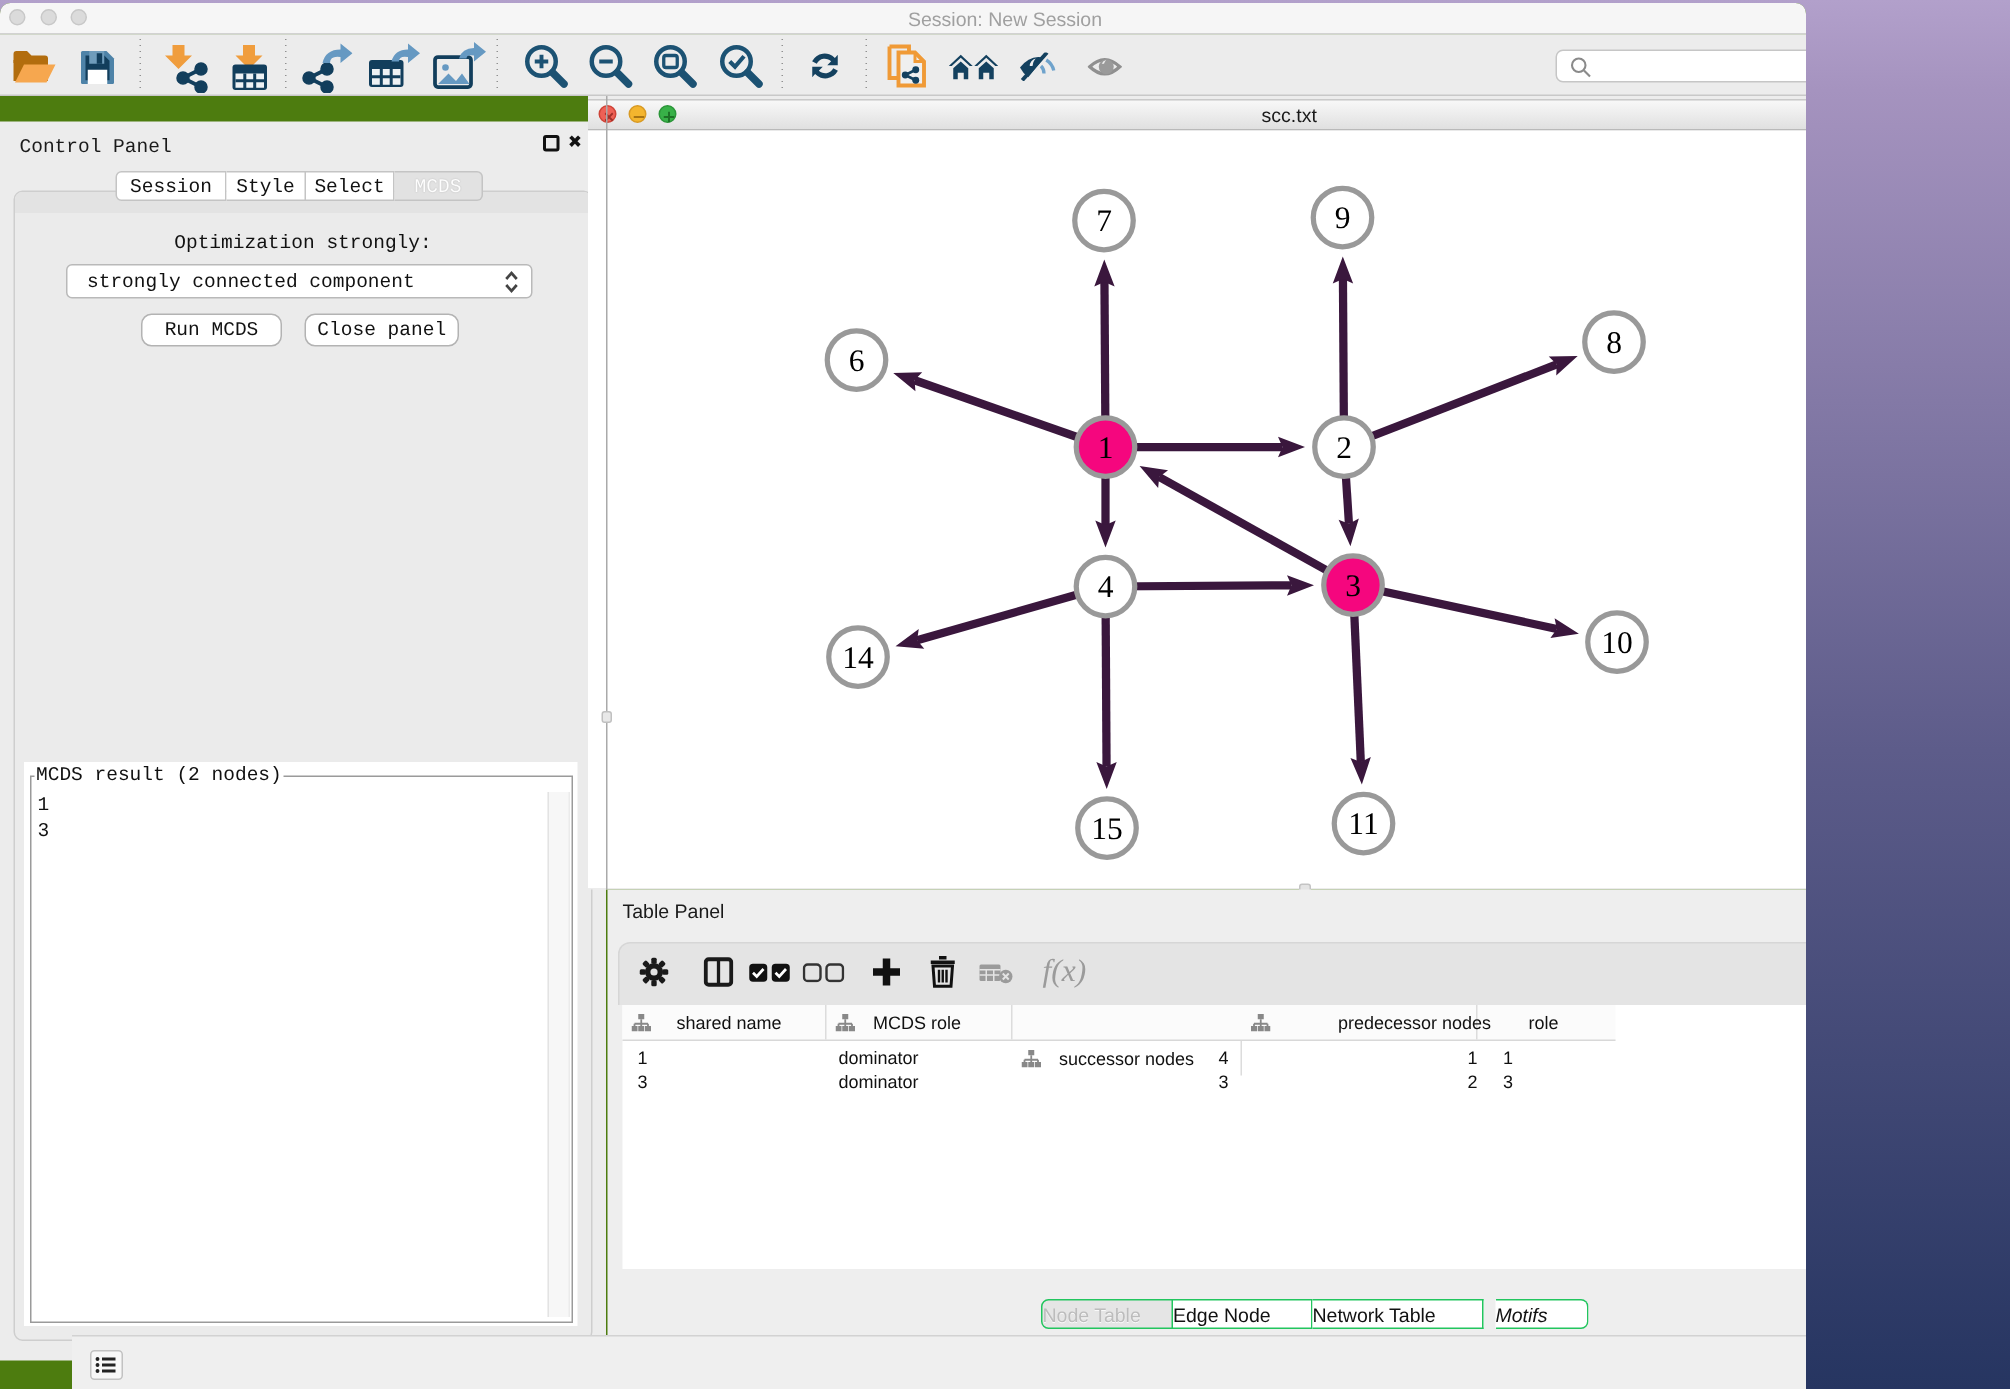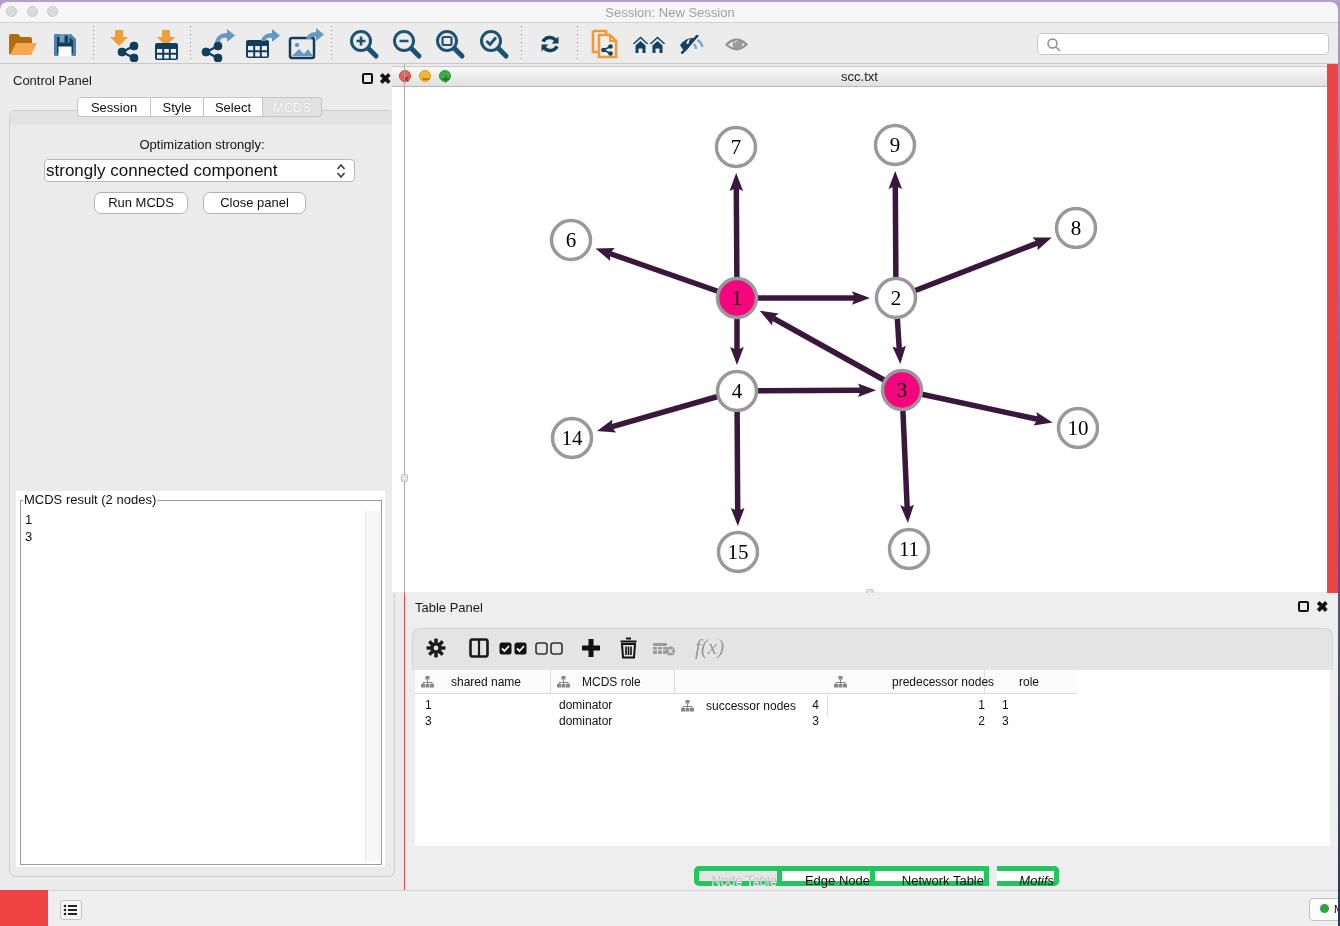--- a/index.html
+++ b/index.html
@@ -1,39 +1,39 @@
 <!DOCTYPE html>
 <html><head>
 <meta charset="utf-8">
 <style>
 * { margin:0; padding:0; box-sizing:border-box; }
 html,body { width:1340px; height:926px; overflow:hidden; }
 body { background:linear-gradient(#b2a0cb 0px, #a593bf 60px, #5d5c8a 500px, #263561 926px); font-family:"Liberation Sans", sans-serif; position:relative; }
-#win { position:absolute; left:0; top:2px; width:1338px; height:924px; background:#ef4444; border-radius:7px 7px 0 0; overflow:hidden; }
+#win { position:absolute; left:0; top:2px; width:1204px; height:924px; background:#4d7c0f; border-radius:7px 7px 0 0; overflow:hidden; }
 
 #titlebar { position:absolute; left:0; top:0; width:1340px; height:21px; background:#f6f6f6; border-bottom:1px solid #d2d2d2; }
 .tl { position:absolute; top:4px; width:11px; height:11px; border-radius:50%; background:#dbdbdb; border:1px solid #c8c8c8; }
 #title-text { position:absolute; top:3px; width:100%; text-align:center; font-size:13px; color:#a0a0a0; }
 
 #toolbar { position:absolute; left:0; top:21px; width:1340px; height:41px; background:#ececec; border-bottom:1px solid #c8c8c8; }
 .tsep { position:absolute; top:3px; height:33px; width:1px; background-image:repeating-linear-gradient(#909090 0 1px, transparent 1px 4px); }
 .ticon { position:absolute; top:5px; }
 
 #search { position:absolute; left:1037px; top:10px; width:292px; height:22px; background:#fff; border:1px solid #c6c6c6; border-radius:5px; }
 
-#leftpanel { position:absolute; left:0; top:62px; width:404px; height:826px; background:#ececec; }
+#leftpanel { position:absolute; left:0; top:79px; width:404px; height:826px; background:#ececec;font-family:Liberation Mono, monospace; }
 #cp-title { position:absolute; left:13px; top:9px; font-size:13px; color:#1a1a1a; }
 .hdr-float { position:absolute; width:11px; height:11px; border:2px solid #111; border-radius:2px; }
 .hdr-x { position:absolute; font-size:15px; font-weight:bold; color:#111; line-height:11px; }
 #cp-tabs { position:absolute; left:77px; top:33px; height:20px; }
 .tab { position:absolute; top:0; height:20px; background:#fff; border:1px solid #c4c4c4; font-size:13px; color:#111; text-align:center; line-height:19px; }
 #cp-box { position:absolute; left:9px; top:46px; width:386px; height:767px; background:#ebebeb; border:1px solid #cecece; border-radius:6px; }
 #cp-box::before { content:""; position:absolute; left:0; top:0; right:0; height:14px; background:#e3e3e3; border-radius:5px 5px 0 0; }
 #opt-label { position:absolute; left:0; top:73px; width:100%; text-align:center; font-size:13px; color:#111; }
-#combo { position:absolute; left:44px; top:95px; width:311px; height:23px; background:#fff; border:1px solid #b9b9b9; border-radius:4px; font-size:17px; color:#111; line-height:21px; padding-left:1px; }
+#combo { position:absolute; left:44px; top:95px; width:311px; height:23px; background:#fff; border:1px solid #b9b9b9; border-radius:4px; font-size:13px; color:#111; line-height:21px; padding-left:13px; }
 .btn { position:absolute; top:128px; height:22px; background:#fff; border:1px solid #b3b3b3; border-radius:7px; font-size:13px; color:#111; text-align:center; line-height:20px; }
 #mcds-result { position:absolute; left:16px; top:427px; width:369px; height:376px; background:#fff; }
 #mcds-fieldset { position:absolute; left:4px; top:9px; right:3px; bottom:2px; border:1px solid #9a9a9a; }
 #mcds-legend { position:absolute; left:7px; top:2px; background:#fff; padding:0 1px; font-size:13px; color:#111; line-height:14px; }
 #mcds-scroll { position:absolute; right:5px; top:20px; bottom:6px; width:15px; background:#f7f7f7; border-left:1px solid #e3e3e3; border-right:1px solid #ebebeb; }
 
 #vsplit { position:absolute; left:404px; top:62px; width:1px; height:529px; background:#aaa; }
 #vgrip { position:absolute; left:401px; top:472px; width:7px; height:8px; background:#e8e8e8; border:1px solid #c0c0c0; border-radius:2px; }
 #hgrip { position:absolute; left:866px; top:587px; width:8px; height:7px; background:#e4e4e4; border:1px solid #c4c4c4; border-radius:2px; }
 
@@ -46,21 +46,21 @@
 #tablepanel { position:absolute; left:405px; top:591px; width:935px; height:297px; background:#eeeeee; }
 #tp-title { position:absolute; left:10px; top:7px; font-size:13px; color:#1a1a1a; }
 #tp-toolbar { position:absolute; left:7px; top:35px; width:921px; height:42px; background:#e4e4e4; border:1px solid #d6d6d6; border-radius:8px 8px 0 0; border-bottom:none; }
 #tp-table { position:absolute; left:10px; top:77px; width:915px; height:176px; background:#fff; }
 #tp-header { position:absolute; left:0; top:0; width:662px; height:24px; background:#fbfbfb; border-bottom:1px solid #d8d8d8; }
 .th { position:absolute; top:0; height:23px; border-right:1px solid #dcdcdc; font-size:12px; color:#111; }
 .th span { position:absolute; top:5px; white-space:nowrap; }
 .hicon { position:absolute; left:6px; top:6px; }
 .td { position:absolute; font-size:12px; color:#111; }
 #tp-tabs { position:absolute; left:0; top:273px; width:935px; height:21px; }
-.btab { position:absolute; top:0; height:20px; border:5px solid #22c55e; font-size:13px; text-align:right; line-height:19px; background:#fff; color:#111; }
+.btab { position:absolute; top:0; height:20px; border:1px solid #22c55e; font-size:13px; text-align:left; line-height:19px; background:#fff; color:#111; }
 
 #statusbar { position:absolute; left:0; top:888px; width:1340px; height:36px; background:#efefef; border-top:1px solid #d2d2d2;margin-left:48px; }
 #listbtn { position:absolute; left:12px; top:9px; width:22px; height:20px; background:#f7f7f7; border:1px solid #c2c2c2; border-radius:3px; }
 #membtn { position:absolute; left:1261px; top:7px; width:66px; height:23px; background:#fcfcfc; border:1px solid #c2c2c2; border-radius:4px; font-size:11px; color:#111; }
 </style>
 </head>
 <body>
 <div id="win">
   <div id="titlebar">
     <div class="tl" style="left:6px;"></div>

